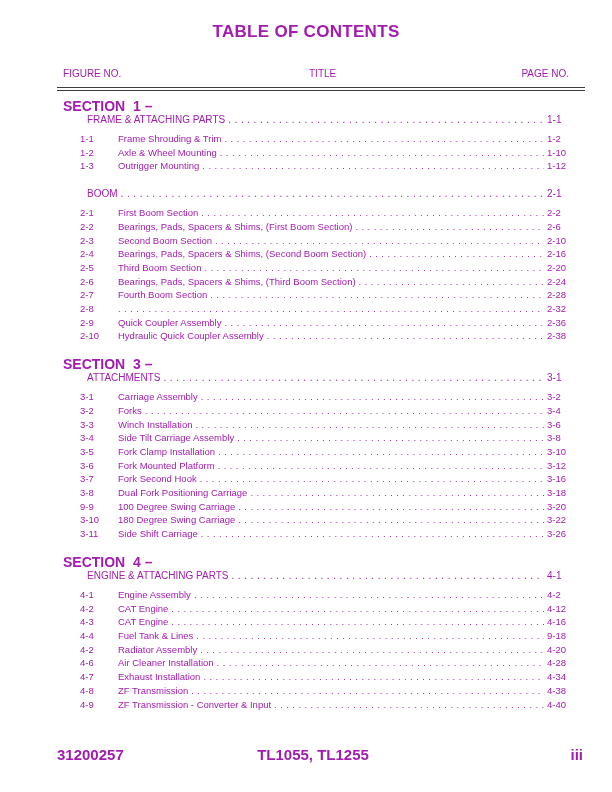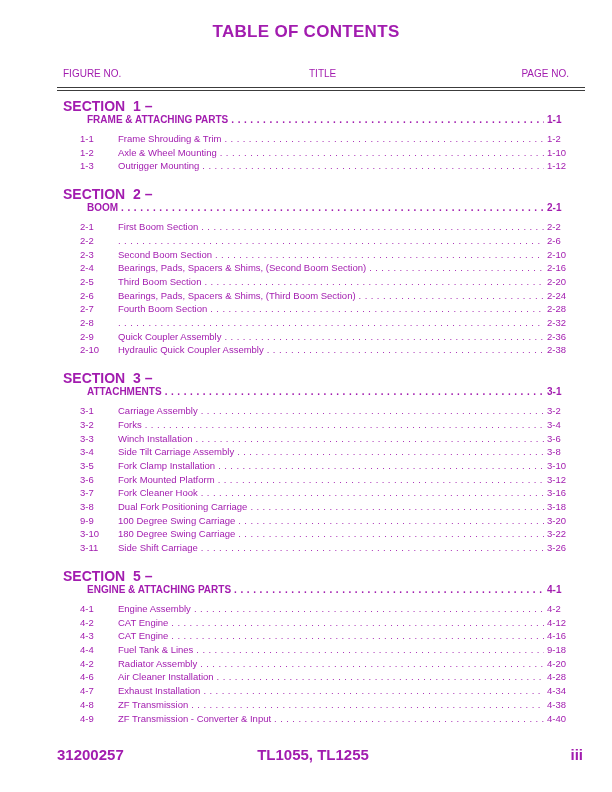--- a/index.html
+++ b/index.html
@@ -52,21 +52,21 @@
     line-height: 14px;
     white-space: pre;
   }
   .section-title-row {
     display: flex;
     align-items: baseline;
     margin-left: 30px;
     margin-bottom: 5px;
     padding-right: 8px;
     font-size: 10px;
-    font-weight: bold;
+    font-weight: normal;
     line-height: 14px;
   }
   .item-row {
     display: flex;
     align-items: baseline;
     margin-left: 23px;
     padding-right: 8px;
     font-size: 9.5px;
     line-height: 13.7px;
   }
@@ -129,34 +129,34 @@
             <span class="page-num">1-10</span>
           </div>
           <div class="item-row">
             <span class="fig-num">1-3</span>
             <span class="row-title">Outrigger Mounting</span>
             <span class="dot-leader">. . . . . . . . . . . . . . . . . . . . . . . . . . . . . . . . . . . . . . . . . . . . . . . . . . . . . . . . . . . . . . . . . . . . . . . . . . . . . . . . . . . . . . . . . . . . . . . . . . . . . . . . . . . . . . . . . . . . . . . . </span>
             <span class="page-num">1-12</span>
           </div>
         </div>
         <div class="toc-section">
-          <div class="section-label">SECTION  2 –</div>
           <div class="section-title-row">
             <span class="row-title">BOOM</span>
             <span class="dot-leader">. . . . . . . . . . . . . . . . . . . . . . . . . . . . . . . . . . . . . . . . . . . . . . . . . . . . . . . . . . . . . . . . . . . . . . . . . . . . . . . . . . . . . . . . . . . . . . . . . . . . . . . . . . . . . . . . . . . . . . . . </span>
             <span class="page-num">2-1</span>
           </div>
           <div class="item-row">
             <span class="fig-num">2-1</span>
             <span class="row-title">First Boom Section</span>
             <span class="dot-leader">. . . . . . . . . . . . . . . . . . . . . . . . . . . . . . . . . . . . . . . . . . . . . . . . . . . . . . . . . . . . . . . . . . . . . . . . . . . . . . . . . . . . . . . . . . . . . . . . . . . . . . . . . . . . . . . . . . . . . . . . </span>
             <span class="page-num">2-2</span>
           </div>
           <div class="item-row">
             <span class="fig-num">2-2</span>
+            <span class="row-title">Bearings, Pads, Spacers &amp; Shims, (First Boom Section)</span>
             <span class="dot-leader">. . . . . . . . . . . . . . . . . . . . . . . . . . . . . . . . . . . . . . . . . . . . . . . . . . . . . . . . . . . . . . . . . . . . . . . . . . . . . . . . . . . . . . . . . . . . . . . . . . . . . . . . . . . . . . . . . . . . . . . . </span>
             <span class="page-num">2-6</span>
           </div>
           <div class="item-row">
             <span class="fig-num">2-3</span>
             <span class="row-title">Second Boom Section</span>
             <span class="dot-leader">. . . . . . . . . . . . . . . . . . . . . . . . . . . . . . . . . . . . . . . . . . . . . . . . . . . . . . . . . . . . . . . . . . . . . . . . . . . . . . . . . . . . . . . . . . . . . . . . . . . . . . . . . . . . . . . . . . . . . . . . </span>
             <span class="page-num">2-10</span>
           </div>
           <div class="item-row">
@@ -239,21 +239,21 @@
             <span class="page-num">3-10</span>
           </div>
           <div class="item-row">
             <span class="fig-num">3-6</span>
             <span class="row-title">Fork Mounted Platform</span>
             <span class="dot-leader">. . . . . . . . . . . . . . . . . . . . . . . . . . . . . . . . . . . . . . . . . . . . . . . . . . . . . . . . . . . . . . . . . . . . . . . . . . . . . . . . . . . . . . . . . . . . . . . . . . . . . . . . . . . . . . . . . . . . . . . . </span>
             <span class="page-num">3-12</span>
           </div>
           <div class="item-row">
             <span class="fig-num">3-7</span>
-            <span class="row-title">Fork Cleaner Hook</span>
+            <span class="row-title">Fork Second Hook</span>
             <span class="dot-leader">. . . . . . . . . . . . . . . . . . . . . . . . . . . . . . . . . . . . . . . . . . . . . . . . . . . . . . . . . . . . . . . . . . . . . . . . . . . . . . . . . . . . . . . . . . . . . . . . . . . . . . . . . . . . . . . . . . . . . . . . </span>
             <span class="page-num">3-16</span>
           </div>
           <div class="item-row">
             <span class="fig-num">3-8</span>
             <span class="row-title">Dual Fork Positioning Carriage</span>
             <span class="dot-leader">. . . . . . . . . . . . . . . . . . . . . . . . . . . . . . . . . . . . . . . . . . . . . . . . . . . . . . . . . . . . . . . . . . . . . . . . . . . . . . . . . . . . . . . . . . . . . . . . . . . . . . . . . . . . . . . . . . . . . . . . </span>
             <span class="page-num">3-18</span>
           </div>
           <div class="item-row">
@@ -269,21 +269,21 @@
             <span class="page-num">3-22</span>
           </div>
           <div class="item-row">
             <span class="fig-num">3-11</span>
             <span class="row-title">Side Shift Carriage</span>
             <span class="dot-leader">. . . . . . . . . . . . . . . . . . . . . . . . . . . . . . . . . . . . . . . . . . . . . . . . . . . . . . . . . . . . . . . . . . . . . . . . . . . . . . . . . . . . . . . . . . . . . . . . . . . . . . . . . . . . . . . . . . . . . . . . </span>
             <span class="page-num">3-26</span>
           </div>
         </div>
         <div class="toc-section">
-          <div class="section-label">SECTION  5 –</div>
+          <div class="section-label">SECTION  4 –</div>
           <div class="section-title-row">
             <span class="row-title">ENGINE &amp; ATTACHING PARTS</span>
             <span class="dot-leader">. . . . . . . . . . . . . . . . . . . . . . . . . . . . . . . . . . . . . . . . . . . . . . . . . . . . . . . . . . . . . . . . . . . . . . . . . . . . . . . . . . . . . . . . . . . . . . . . . . . . . . . . . . . . . . . . . . . . . . . . </span>
             <span class="page-num">4-1</span>
           </div>
           <div class="item-row">
             <span class="fig-num">4-1</span>
             <span class="row-title">Engine Assembly</span>
             <span class="dot-leader">. . . . . . . . . . . . . . . . . . . . . . . . . . . . . . . . . . . . . . . . . . . . . . . . . . . . . . . . . . . . . . . . . . . . . . . . . . . . . . . . . . . . . . . . . . . . . . . . . . . . . . . . . . . . . . . . . . . . . . . . </span>
             <span class="page-num">4-2</span>

